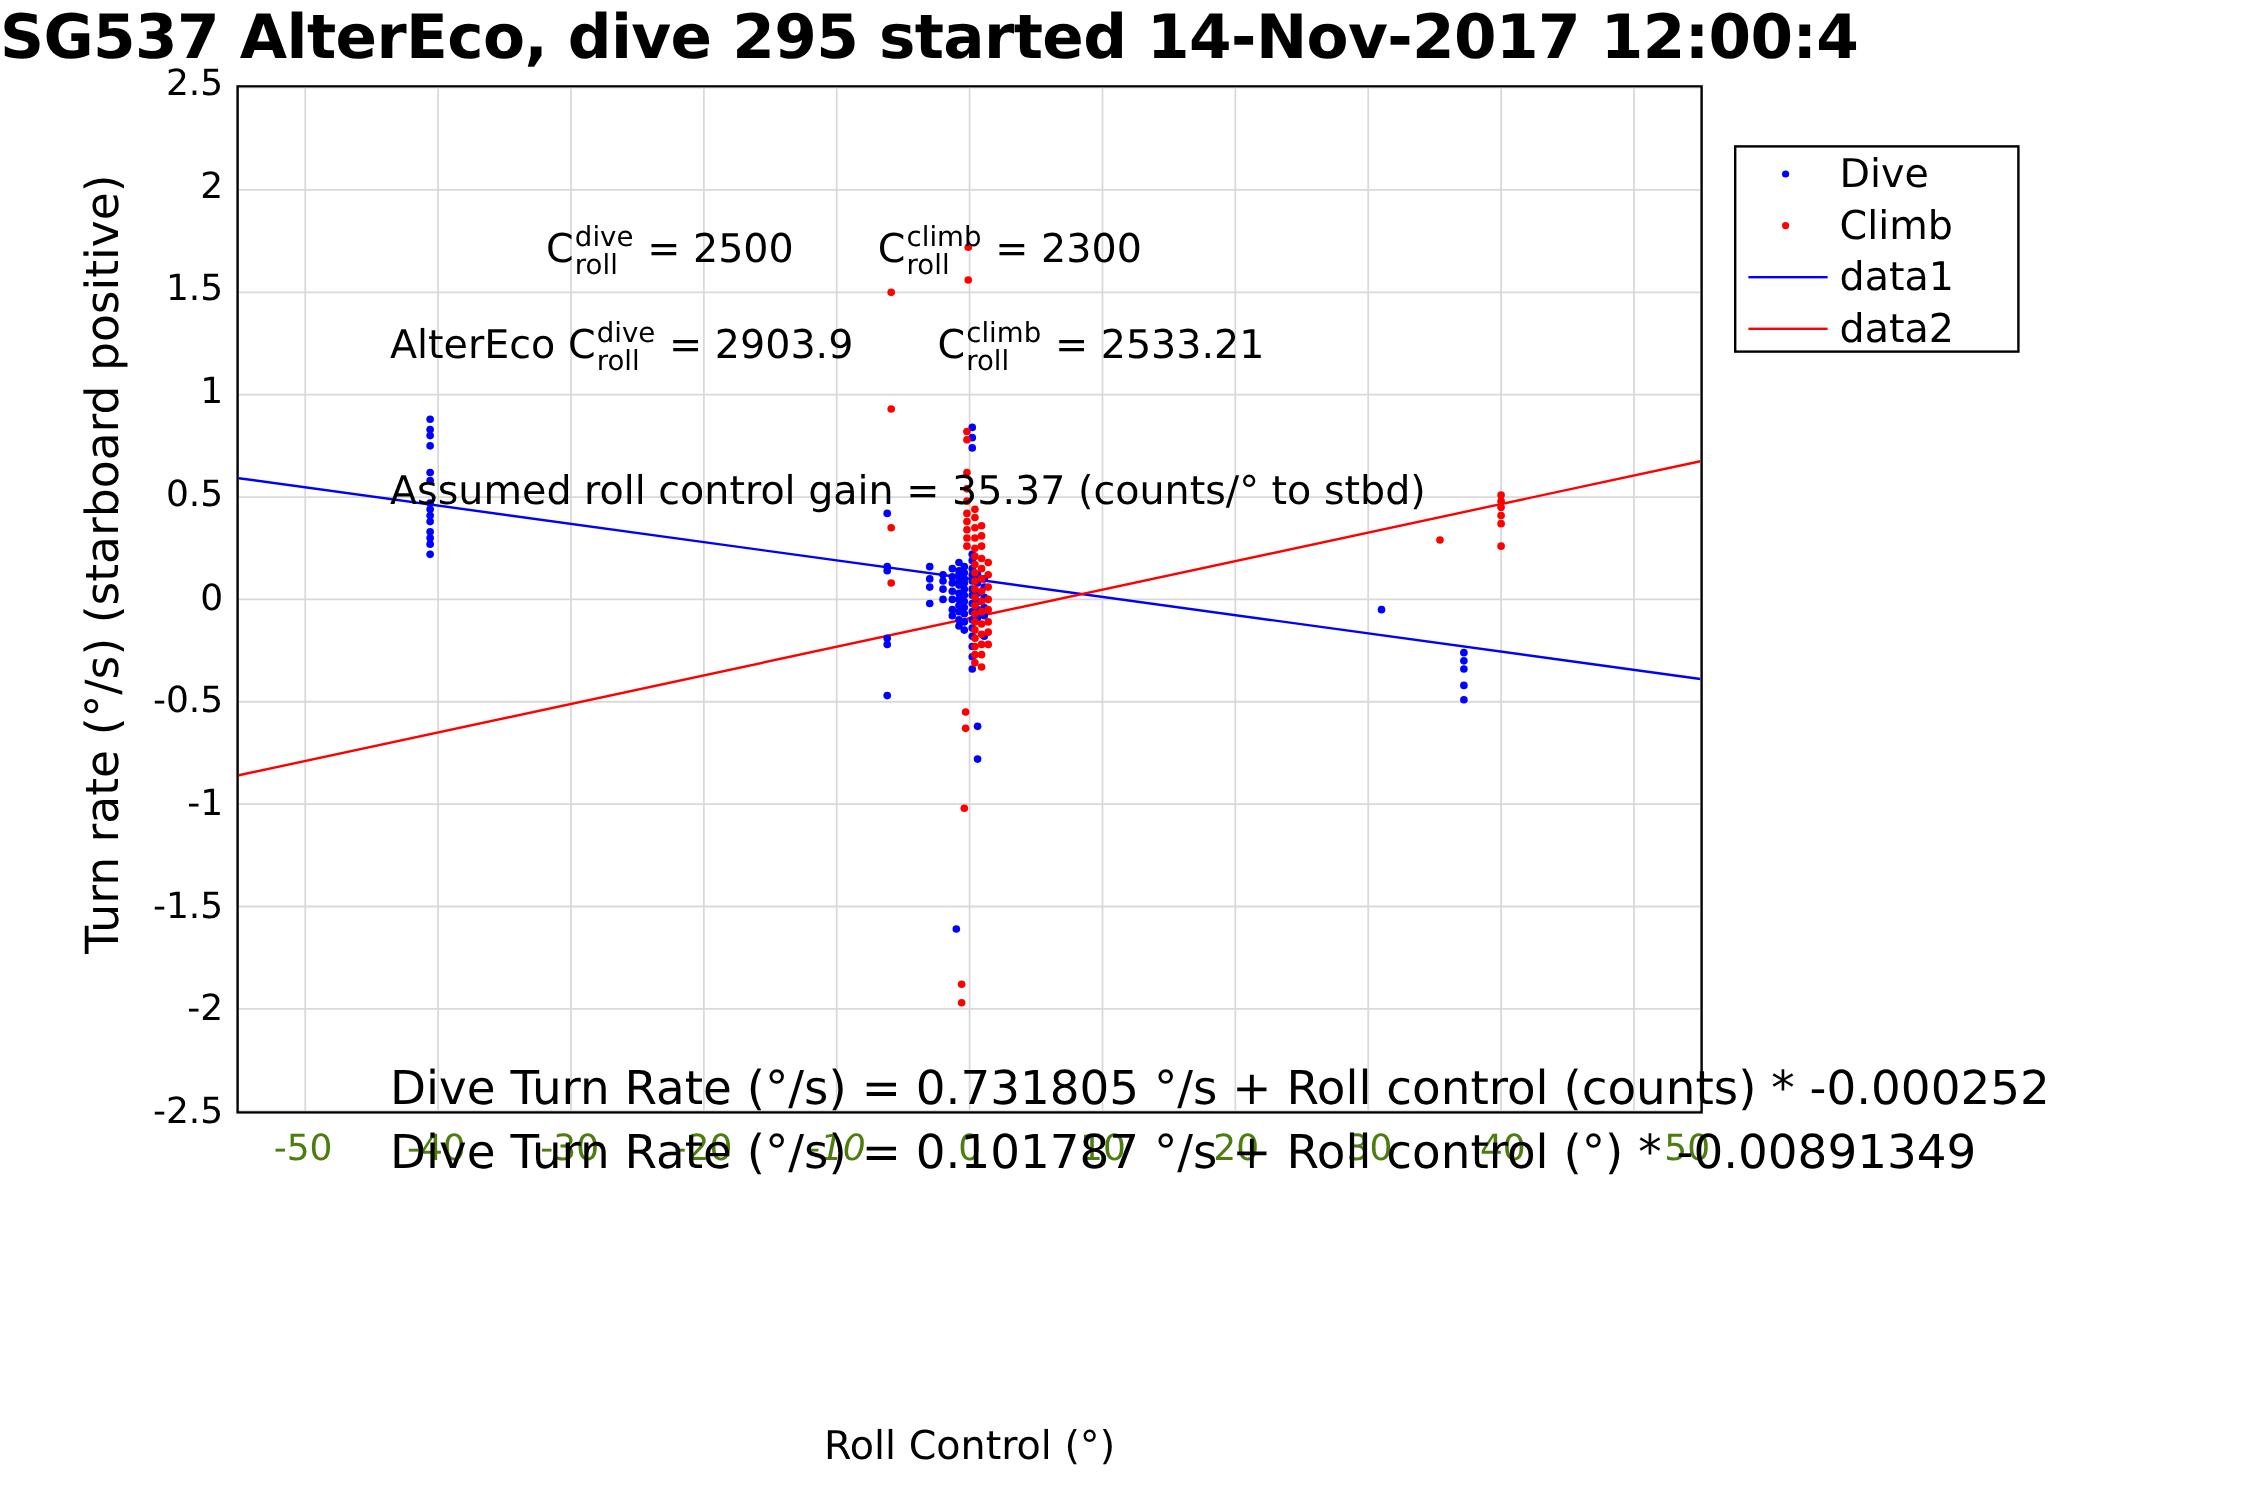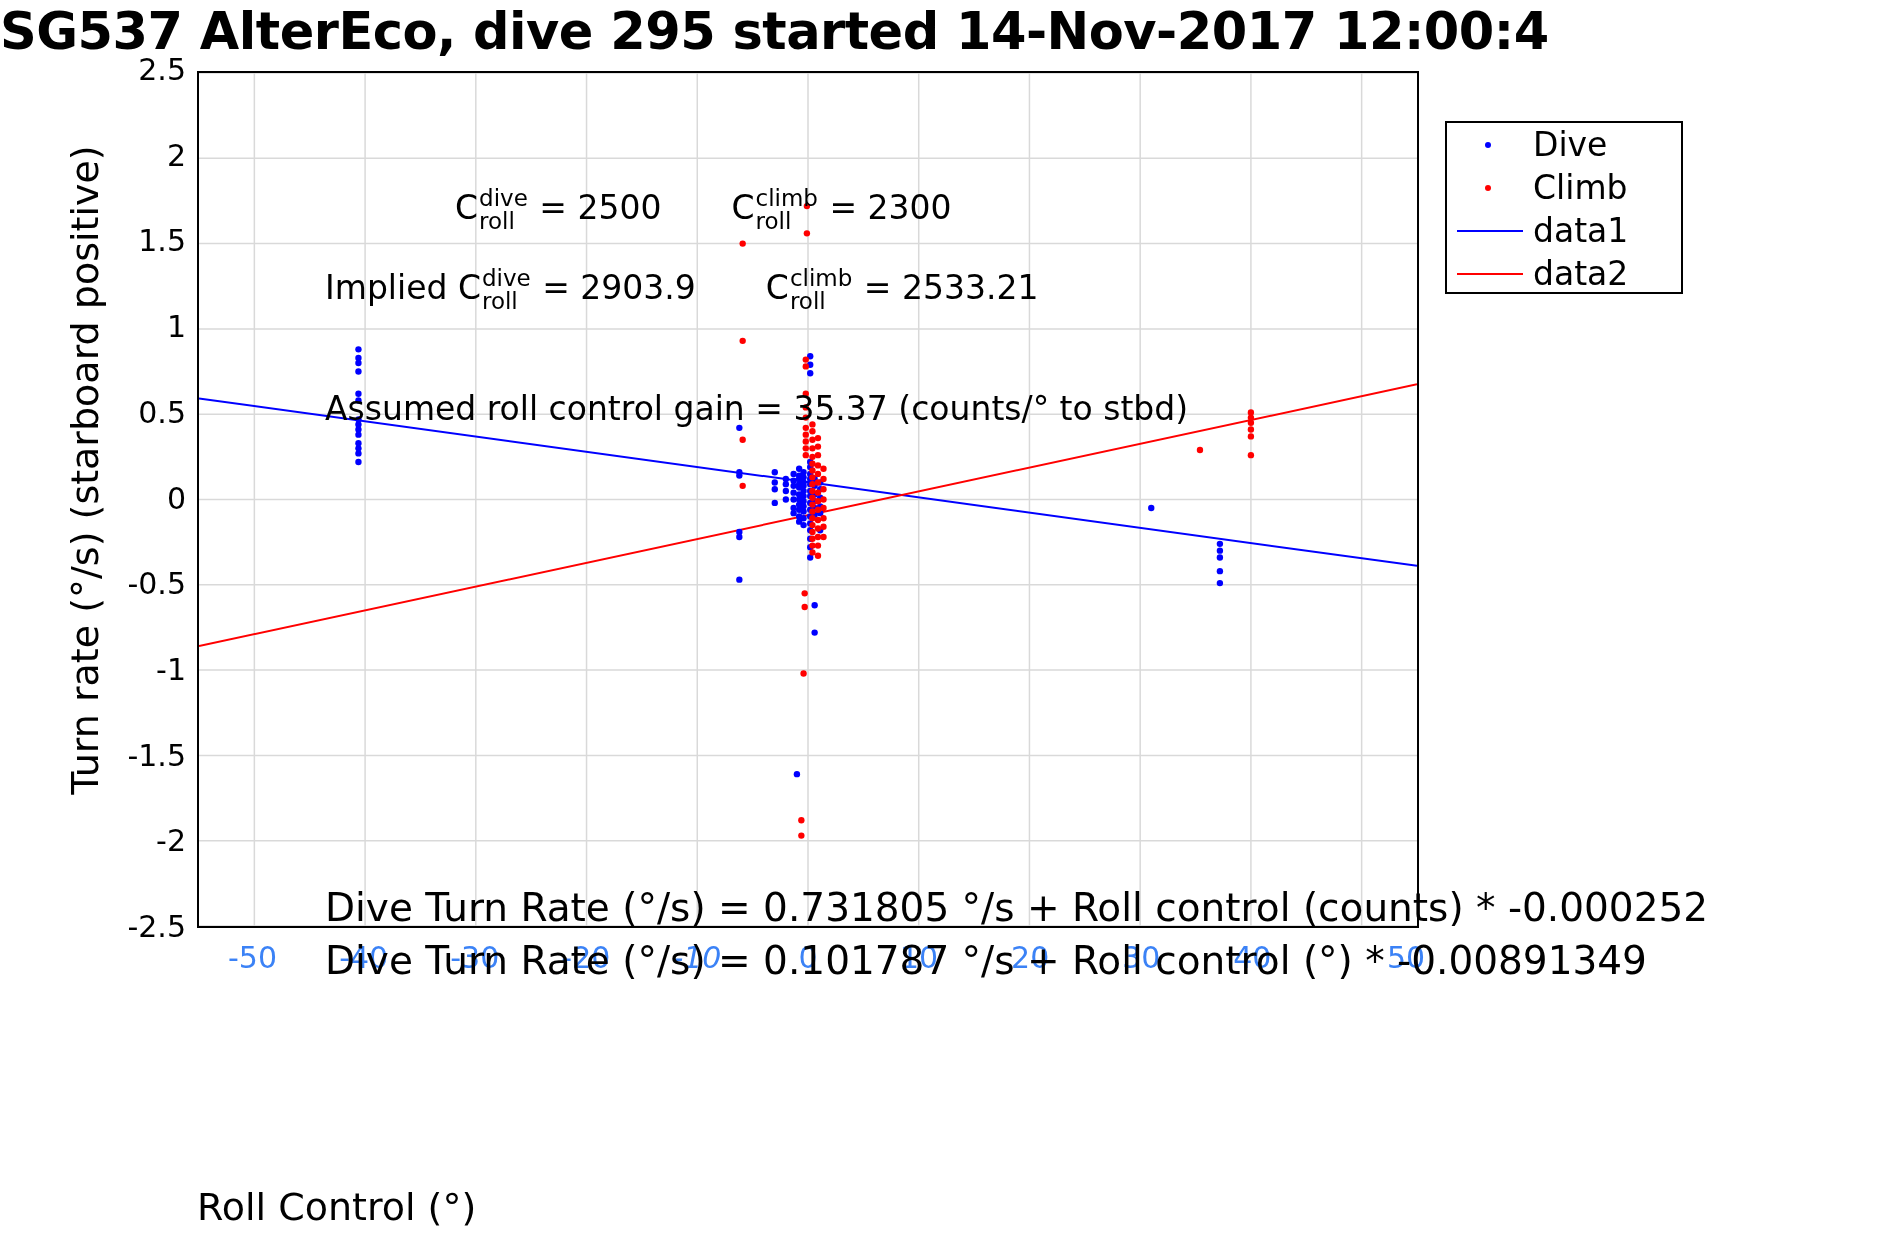--- a/index.html
+++ b/index.html
@@ -62,21 +62,21 @@
     font-size: 30px;
     color: #000000;
     font-family: "DejaVu Sans", sans-serif;
     white-space: nowrap;
   }
   .xtick {
     position: absolute;
     width: 120px;
     text-align: center;
     font-size: 30px;
-    color: #3b82f6;
+    color: #4d7c0f;
     font-family: "DejaVu Sans", sans-serif;
     white-space: nowrap;
   }
   
   #ylabel {
     position: absolute;
     left: -345px;
     top: 448px;
     width: 860px;
     text-align: center;
@@ -84,21 +84,22 @@
     transform-origin: center center;
     font-size: 38px;
     color: #000000;
     white-space: nowrap;
   }
   #xlabel {
     position: absolute;
     left: 197px;
     top: 1185px;
     width: 1222px;
-    font-size: 38px;
+    text-align: center;
+    font-size: 33px;
     color: #000000;
     white-space: nowrap;
   }
   
   #legend {
     position: absolute;
     left: 1445px;
     top: 121px;
     width: 238px;
     height: 173px;
@@ -434,21 +435,21 @@
     <span>C</span><span class="frac">
         <span class="sup">dive</span>
         <span class="sub">roll</span>
       </span><span> = 2500</span><span style="display:inline-block;width:70px;"></span><span>C</span><span class="frac">
         <span class="sup">climb</span>
         <span class="sub">roll</span>
       </span><span> = 2300</span>
   </div>
 
   <div class="anno" style="left:325px; top:266px;">
-    <span>Implied </span><span>C</span><span class="frac">
+    <span>AlterEco </span><span>C</span><span class="frac">
         <span class="sup">dive</span>
         <span class="sub">roll</span>
       </span><span> = 2903.9</span><span style="display:inline-block;width:70px;"></span><span>C</span><span class="frac">
         <span class="sup">climb</span>
         <span class="sub">roll</span>
       </span><span> = 2533.21</span>
   </div>
 
   <div class="anno" style="left:325px; top:392px;">Assumed roll control gain = 35.37 (counts/° to stbd)</div>
 

